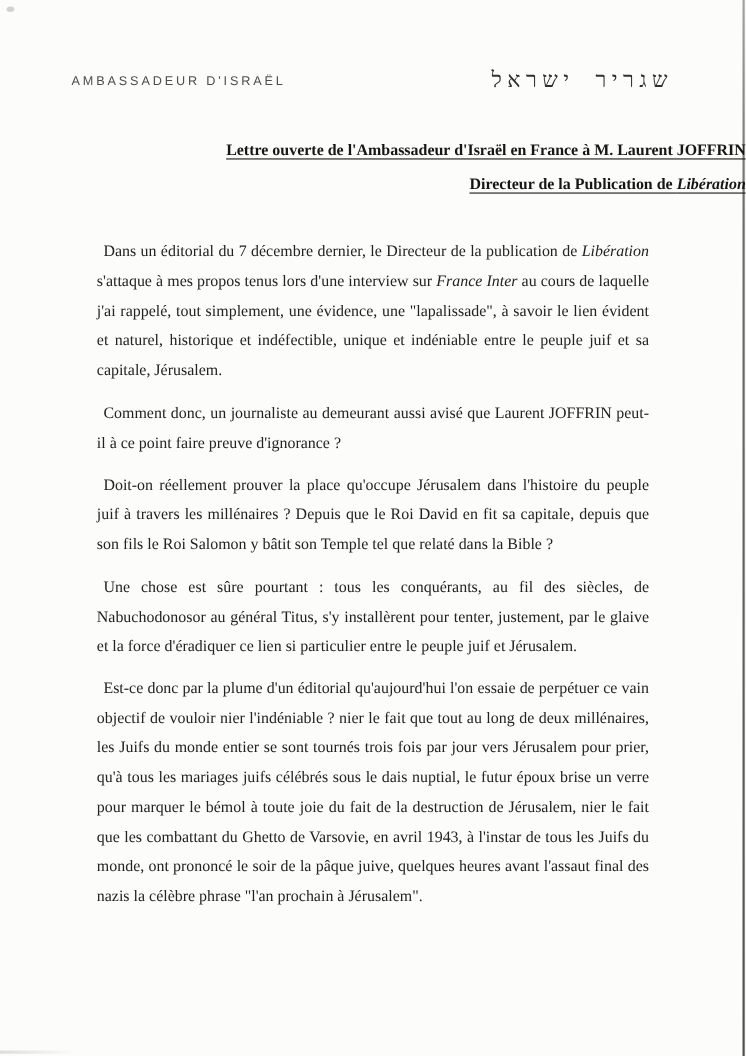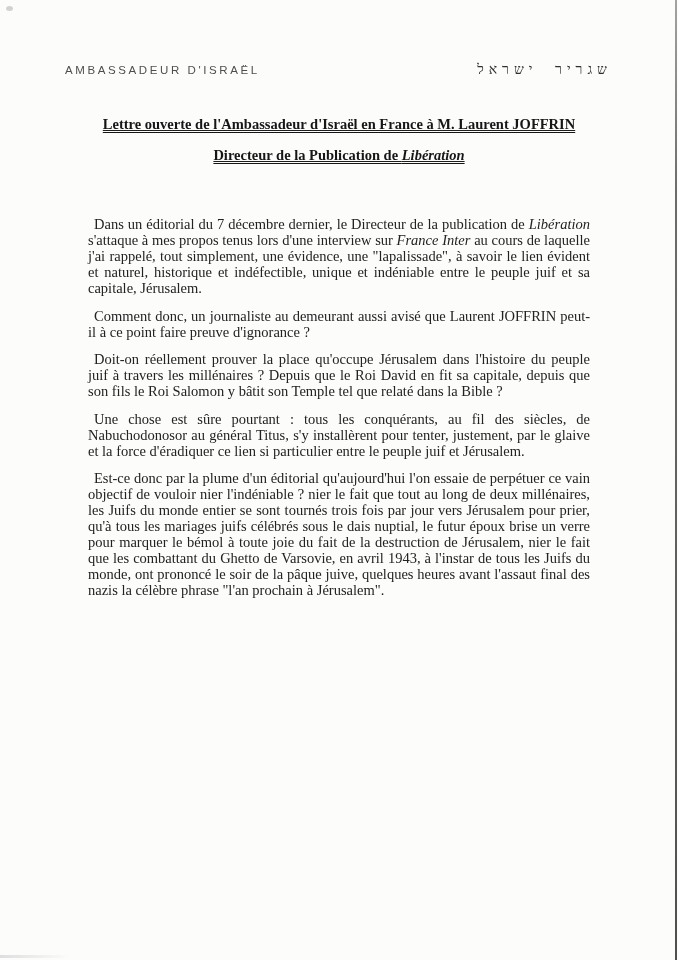--- a/index.html
+++ b/index.html
@@ -53,54 +53,53 @@
     font-family: "Liberation Sans", sans-serif;
     font-size: 11.5px;
     font-weight: 400;
     letter-spacing: 2.6px;
     color: #4e4e4e;
     white-space: nowrap;
   }
   .lh-hebrew {
     direction: rtl;
     unicode-bidi: isolate;
-    font-size: 14px;
+    font-size: 20px;
     letter-spacing: 5px;
     word-spacing: 9px;
     color: #303030;
     white-space: nowrap;
   }
   
   .titles {
     position: absolute;
-    top: 116px;
+    top: 129px;
     left: 0;
     width: 100%;
-    text-align: center;
-    text-decoration: underline;
+    text-align: right;
   }
   .title-line {
     margin: 0 0 14px 0;
     font-size: 14.5px;
     font-weight: bold;
     color: #161616;
   }
   .title-line .u {
     text-decoration: underline;
     text-decoration-thickness: 1.4px;
     text-underline-offset: 3px;
   }
   
   .letter-body {
     position: absolute;
     top: 216px;
     left: 88px;
     width: 502px;
     font-size: 14.5px;
-    line-height: 16px;
+    line-height: 27px;
     text-align: justify;
     color: #222;
   }
   .letter-body p {
     margin: 0 0 11.5px 0;
     text-indent: 6px;
   }
   em { font-style: italic; }
 </style>
 </head>

